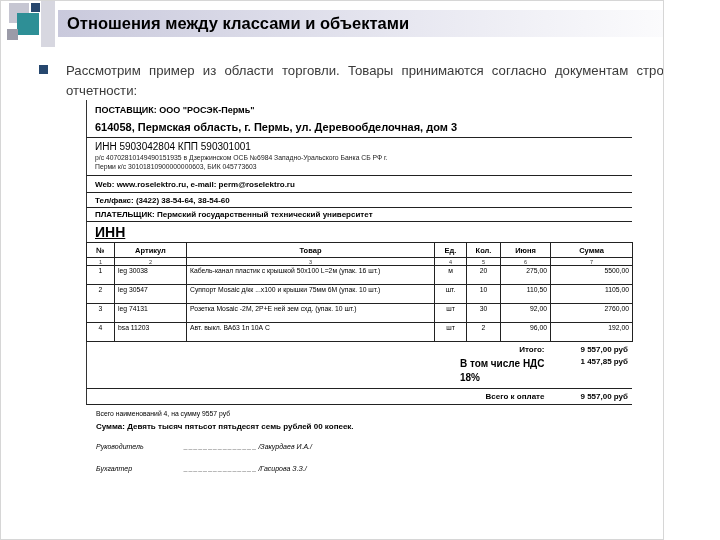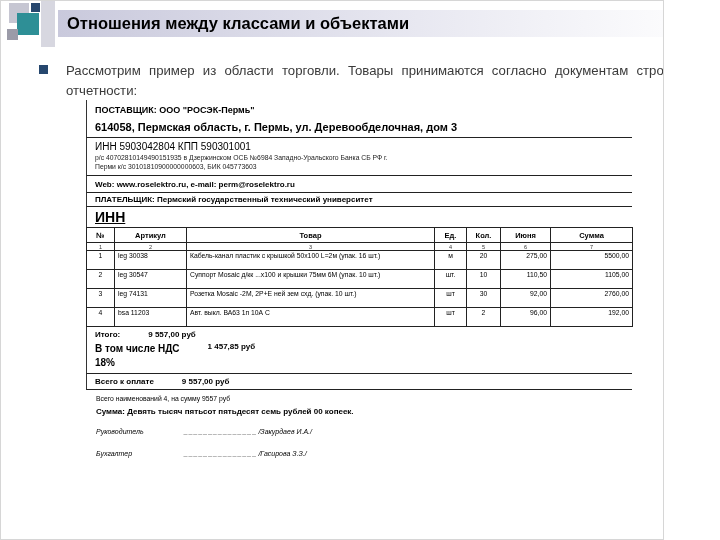--- a/index.html
+++ b/index.html
@@ -49,21 +49,21 @@
   .c-num  { text-align:center; }
   .c-art  { text-align:left; }
   .c-item { text-align:left; }
   .c-unit { text-align:center; }
   .c-qty  { text-align:center; }
   .c-price{ text-align:right; }
   .c-sum  { text-align:right; }
 
   .sec-totals-a { border-left:1px solid #333; padding:3px 4px 3px 8px; border-bottom:1px solid #222; }
   .sec-totals-b { border-left:1px solid #333; padding:3px 4px 3px 8px; border-bottom:1px solid #222; }
-  .t-row { display:flex; justify-content:flex-start; align-items:flex-start; }
+  .t-row { display:flex; justify-content:flex-end; align-items:flex-start;gap:8px; }
   .t-label { font-size:8px; font-weight:bold; }
   .t-val { font-size:8px; font-weight:bold;margin-left:28px; }
   .nds { margin-top:3px; }
   .nds-label { font-size:10px; font-weight:bold; line-height:1.4; }
 
   .sec-footer { padding:5px 0 0 10px; }
   .f-items { font-size:6.8px; margin-bottom:5px; }
   .f-sum { font-size:8px; font-weight:bold; margin-bottom:12px; }
   .sig-row { font-size:7px; font-style:italic; margin-bottom:15px; display:flex; }
   .sig-label { width:88px; }
@@ -98,20 +98,21 @@
       <div class="l-address">614058, Пермская область, г. Пермь, ул. Деревообделочная,  дом 3</div>
     </div>
 
     <div class="sec sec-bank">
       <div class="l-inn">ИНН 5903042804 КПП 590301001</div>
       <div class="l-bank">р/с 40702810149490151935 в Дзержинском ОСБ №6984 Западно-Уральского Банка СБ РФ г.</div>
       <div class="l-bank">Перми к/с 30101810900000000603, БИК 045773603</div>
     </div>
 
     <div class="sec sec-web">Web: www.roselektro.ru, e-mail:  perm@roselektro.ru</div>
+    <div class="sec sec-phone">Тел/факс: (3422) 38-54-64, 38-54-60</div>
     <div class="sec sec-payer">ПЛАТЕЛЬЩИК: Пермский государственный технический университет</div>
     <div class="sec sec-inn">ИНН</div>
 
     <table class="inv-table">
       <colgroup>
         <col style="width:28px">
           <col style="width:72px">
           <col style="width:248px">
         <col style="width:32px">
           <col style="width:34px">

